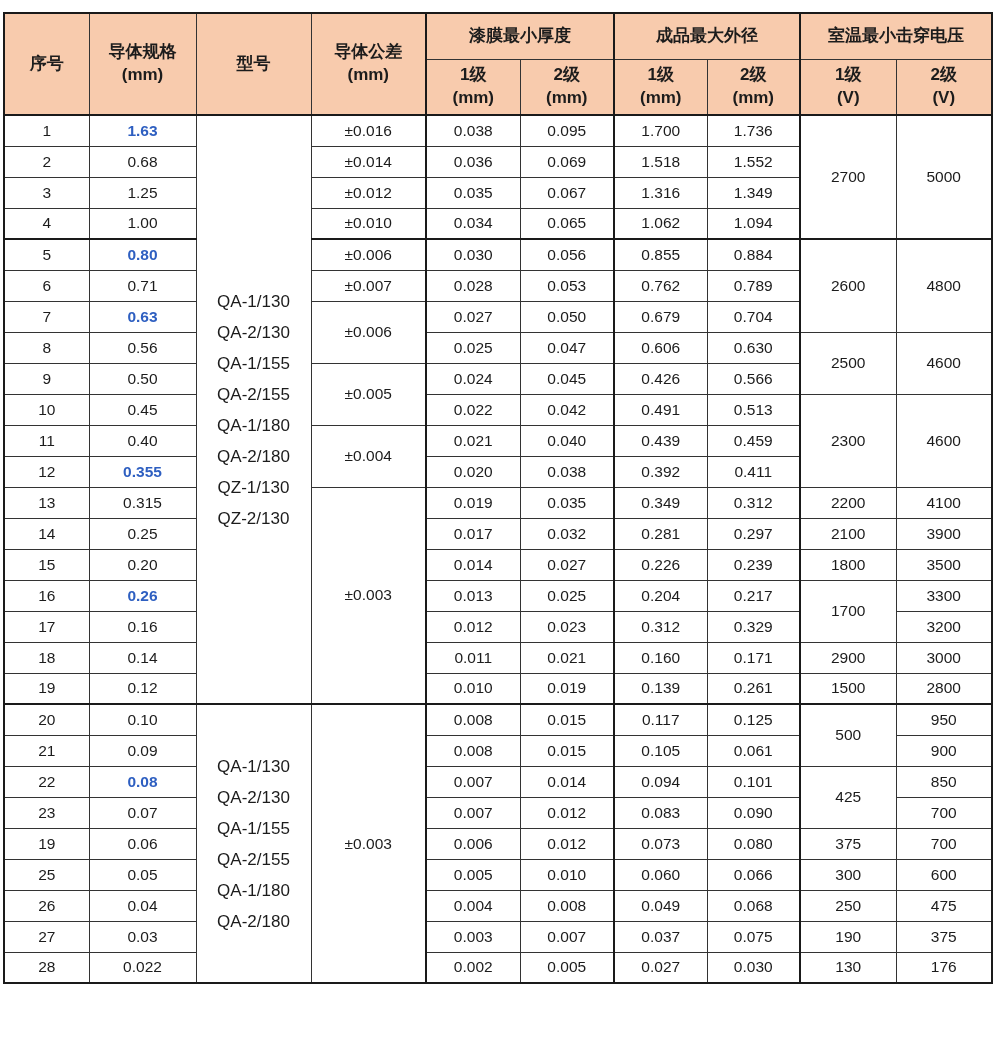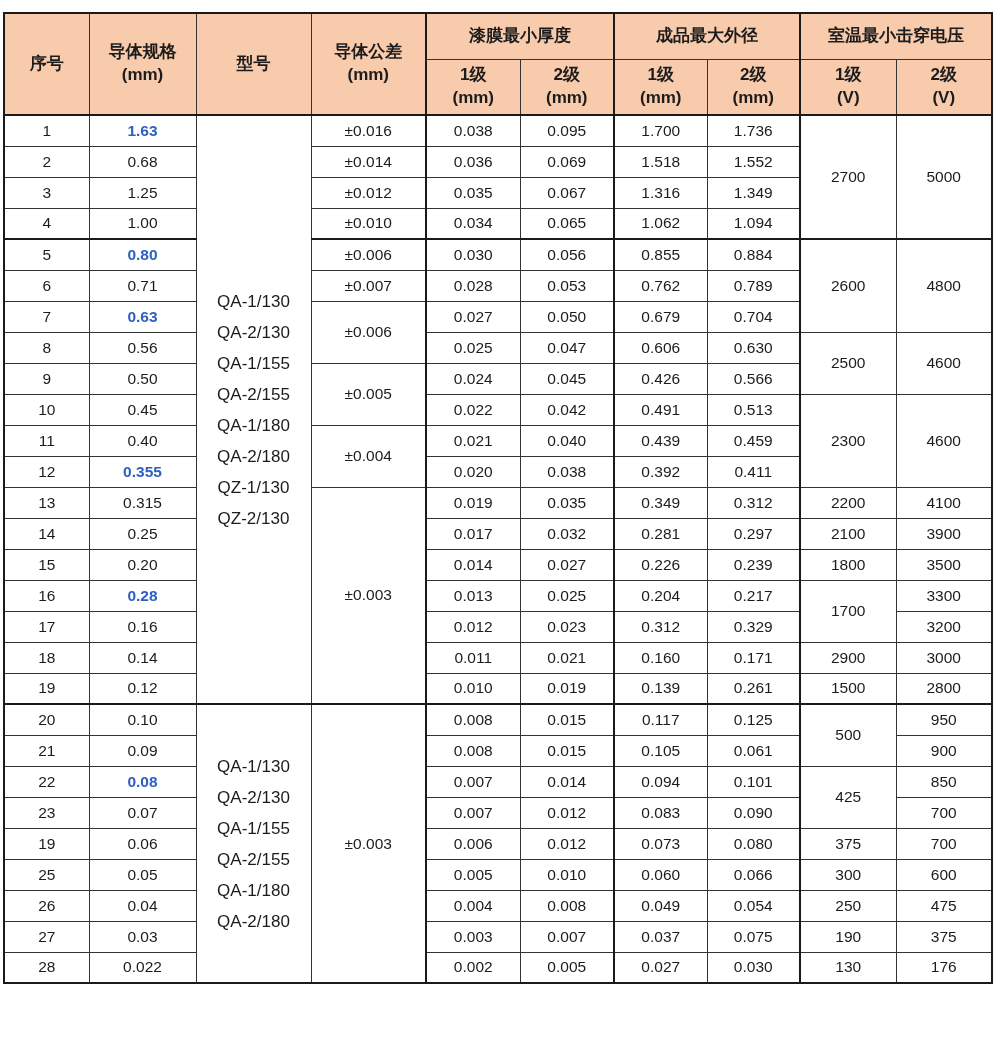--- a/index.html
+++ b/index.html
@@ -248,21 +248,21 @@
           <td>0.20</td>
           <td class="grp">0.014</td>
           <td>0.027</td>
           <td class="grp">0.226</td>
           <td>0.239</td>
           <td class="grp">1800</td>
           <td>3500</td>
         </tr>
         <tr>
           <td>16</td>
-          <td class="hl">0.28</td>
+          <td class="hl">0.26</td>
           <td class="grp">0.013</td>
           <td>0.025</td>
           <td class="grp">0.204</td>
           <td>0.217</td>
           <td rowspan="2" class="grp">1700</td>
           <td>3300</td>
         </tr>
         <tr>
           <td>17</td>
           <td>0.16</td>
@@ -356,21 +356,21 @@
           <td>0.066</td>
           <td class="grp">300</td>
           <td>600</td>
         </tr>
         <tr>
           <td>26</td>
           <td>0.04</td>
           <td class="grp">0.004</td>
           <td>0.008</td>
           <td class="grp">0.049</td>
-          <td>0.054</td>
+          <td>0.068</td>
           <td class="grp">250</td>
           <td>475</td>
         </tr>
         <tr>
           <td>27</td>
           <td>0.03</td>
           <td class="grp">0.003</td>
           <td>0.007</td>
           <td class="grp">0.037</td>
           <td>0.075</td>

